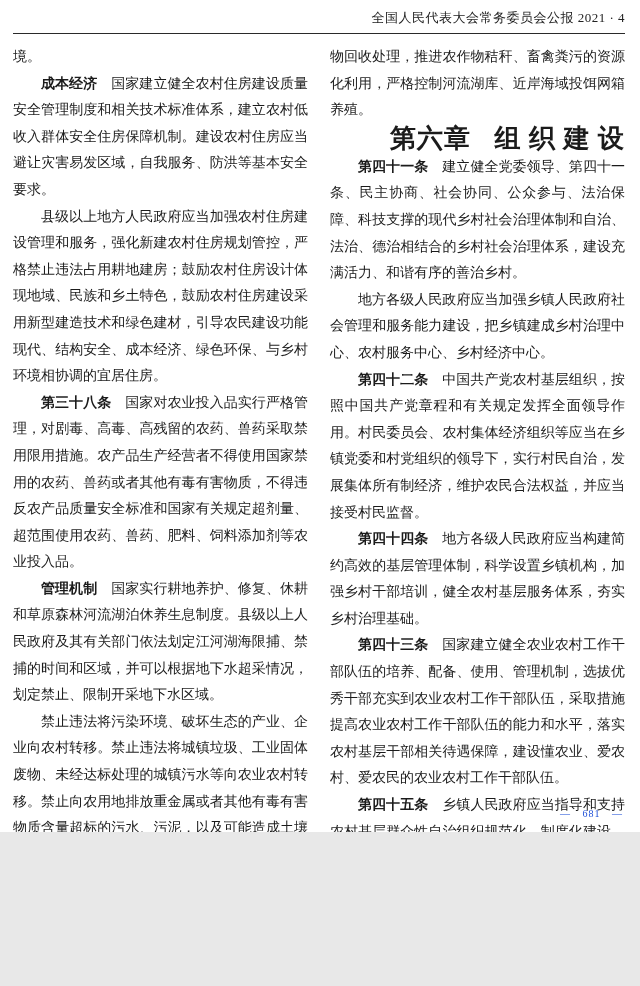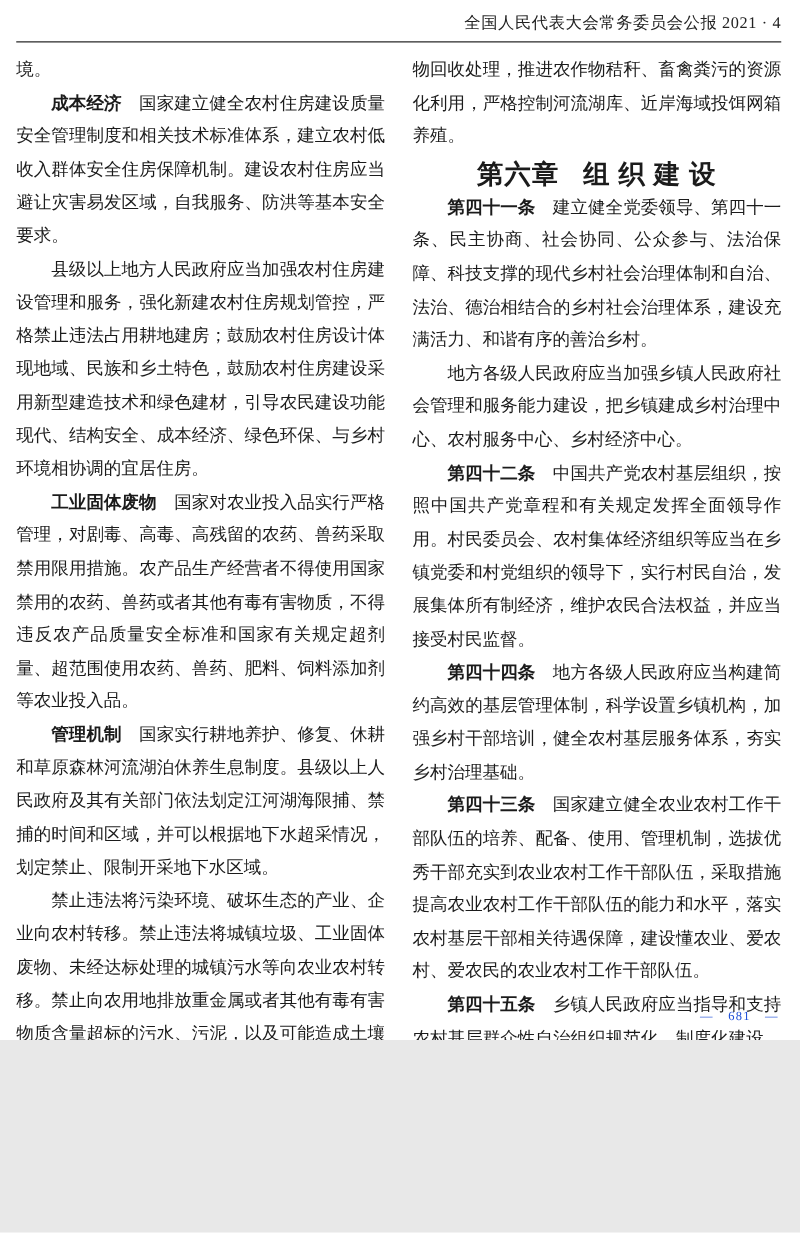--- a/index.html
+++ b/index.html
@@ -46,23 +46,23 @@
     text-indent: 2em;
   }
   .col p.no-indent { text-indent: 0; }
   .art-num {
     font-weight: bold;
     margin-right: 1em;
   }
   .chapter {
     margin: 13px 0 12px 0;
     text-indent: 0 !important;
-    text-align: center;
+    text-align: right;
     font-weight: bold;
-    font-size: 21px;
+    font-size: 26px;
     line-height: 30px;
     letter-spacing: 1px;
   }
   .chapter .chapter-title { margin-left: 0.9em; }
   .page-footer {
     position: absolute;
     right: 17px; bottom: 13px;
     font-size: 10px;
     letter-spacing: 1px;
     color: #1d4ed8;
@@ -76,21 +76,21 @@
 
   <div class="page-header">全国人民代表大会常务委员会公报 2021 · 4</div>
   <div class="header-rule"></div>
 
   <div class="body-columns">
 
     <div class="col">
       <p class="no-indent"><span>境。</span></p>
       <p><b class="art-num">成本经济</b><span>国家建立健全农村住房建设质量安全管理制度和相关技术标准体系，建立农村低收入群体安全住房保障机制。建设农村住房应当避让灾害易发区域，自我服务、防洪等基本安全要求。</span></p>
       <p><span>县级以上地方人民政府应当加强农村住房建设管理和服务，强化新建农村住房规划管控，严格禁止违法占用耕地建房；鼓励农村住房设计体现地域、民族和乡土特色，鼓励农村住房建设采用新型建造技术和绿色建材，引导农民建设功能现代、结构安全、成本经济、绿色环保、与乡村环境相协调的宜居住房。</span></p>
-      <p><b class="art-num">工业固体废物</b><span>国家对农业投入品实行严格管理，对剧毒、高毒、高残留的农药、兽药采取禁用限用措施。农产品生产经营者不得使用国家禁用的农药、兽药或者其他有毒有害物质，不得违反农产品质量安全标准和国家有关规定超剂量、超范围使用农药、兽药、肥料、饲料添加剂等农业投入品。</span></p>
+      <p><b class="art-num">第三十八条</b><span>国家对农业投入品实行严格管理，对剧毒、高毒、高残留的农药、兽药采取禁用限用措施。农产品生产经营者不得使用国家禁用的农药、兽药或者其他有毒有害物质，不得违反农产品质量安全标准和国家有关规定超剂量、超范围使用农药、兽药、肥料、饲料添加剂等农业投入品。</span></p>
       <p><b class="art-num">管理机制</b><span>国家实行耕地养护、修复、休耕和草原森林河流湖泊休养生息制度。县级以上人民政府及其有关部门依法划定江河湖海限捕、禁捕的时间和区域，并可以根据地下水超采情况，划定禁止、限制开采地下水区域。</span></p>
       <p><span>禁止违法将污染环境、破坏生态的产业、企业向农村转移。禁止违法将城镇垃圾、工业固体废物、未经达标处理的城镇污水等向农业农村转移。禁止向农用地排放重金属或者其他有毒有害物质含量超标的污水、污泥，以及可能造成土壤污染的清淤底泥、尾矿、矿渣等；禁止将有毒有害废物用作肥料或者用于造田和土地复垦。</span></p>
       <p><span>地方各级人民政府及其有关部门应当采取措施，推进废旧农膜和农药等农业投入品包装废弃</span></p>
     </div>
 
     <div class="col">
       <p class="no-indent"><span>物回收处理，推进农作物秸秆、畜禽粪污的资源化利用，严格控制河流湖库、近岸海域投饵网箱养殖。</span></p>
       <p class="chapter"><span class="chapter-label">第六章</span><span class="chapter-title">组 织 建 设</span></p>
       <p><b class="art-num">第四十一条</b><span>建立健全党委领导、第四十一条、民主协商、社会协同、公众参与、法治保障、科技支撑的现代乡村社会治理体制和自治、法治、德治相结合的乡村社会治理体系，建设充满活力、和谐有序的善治乡村。</span></p>
       <p><span>地方各级人民政府应当加强乡镇人民政府社会管理和服务能力建设，把乡镇建成乡村治理中心、农村服务中心、乡村经济中心。</span></p>

